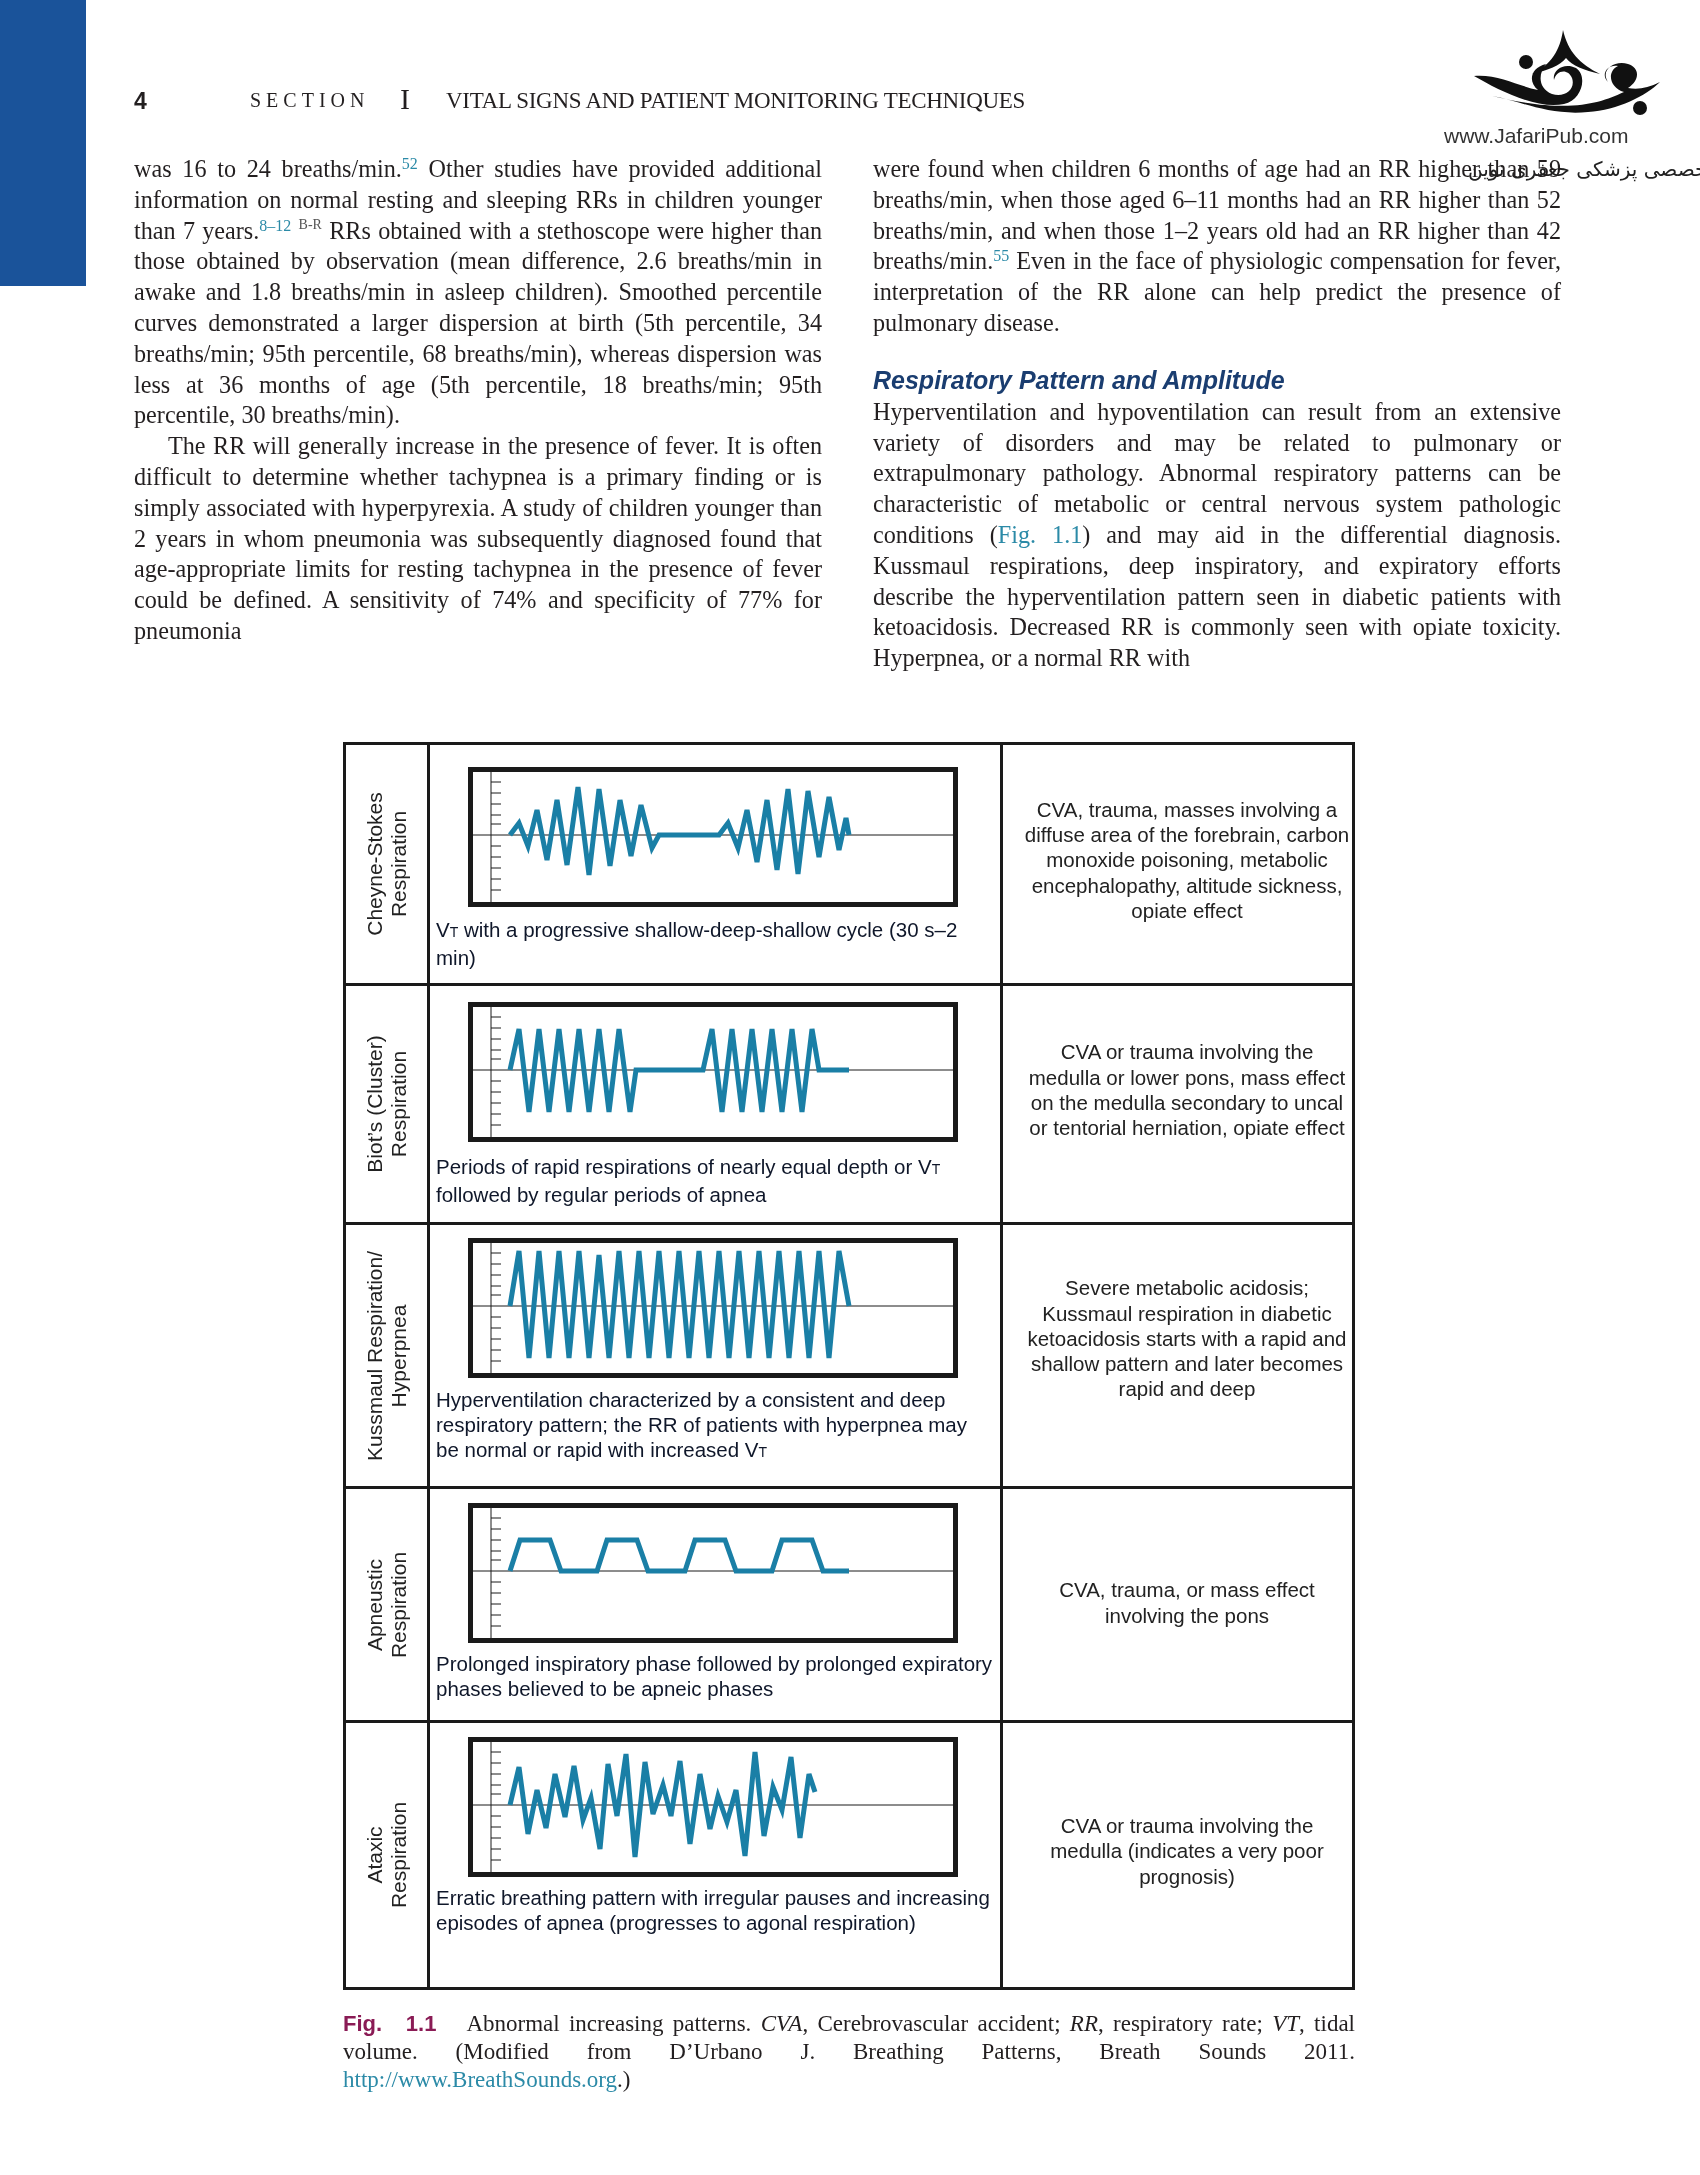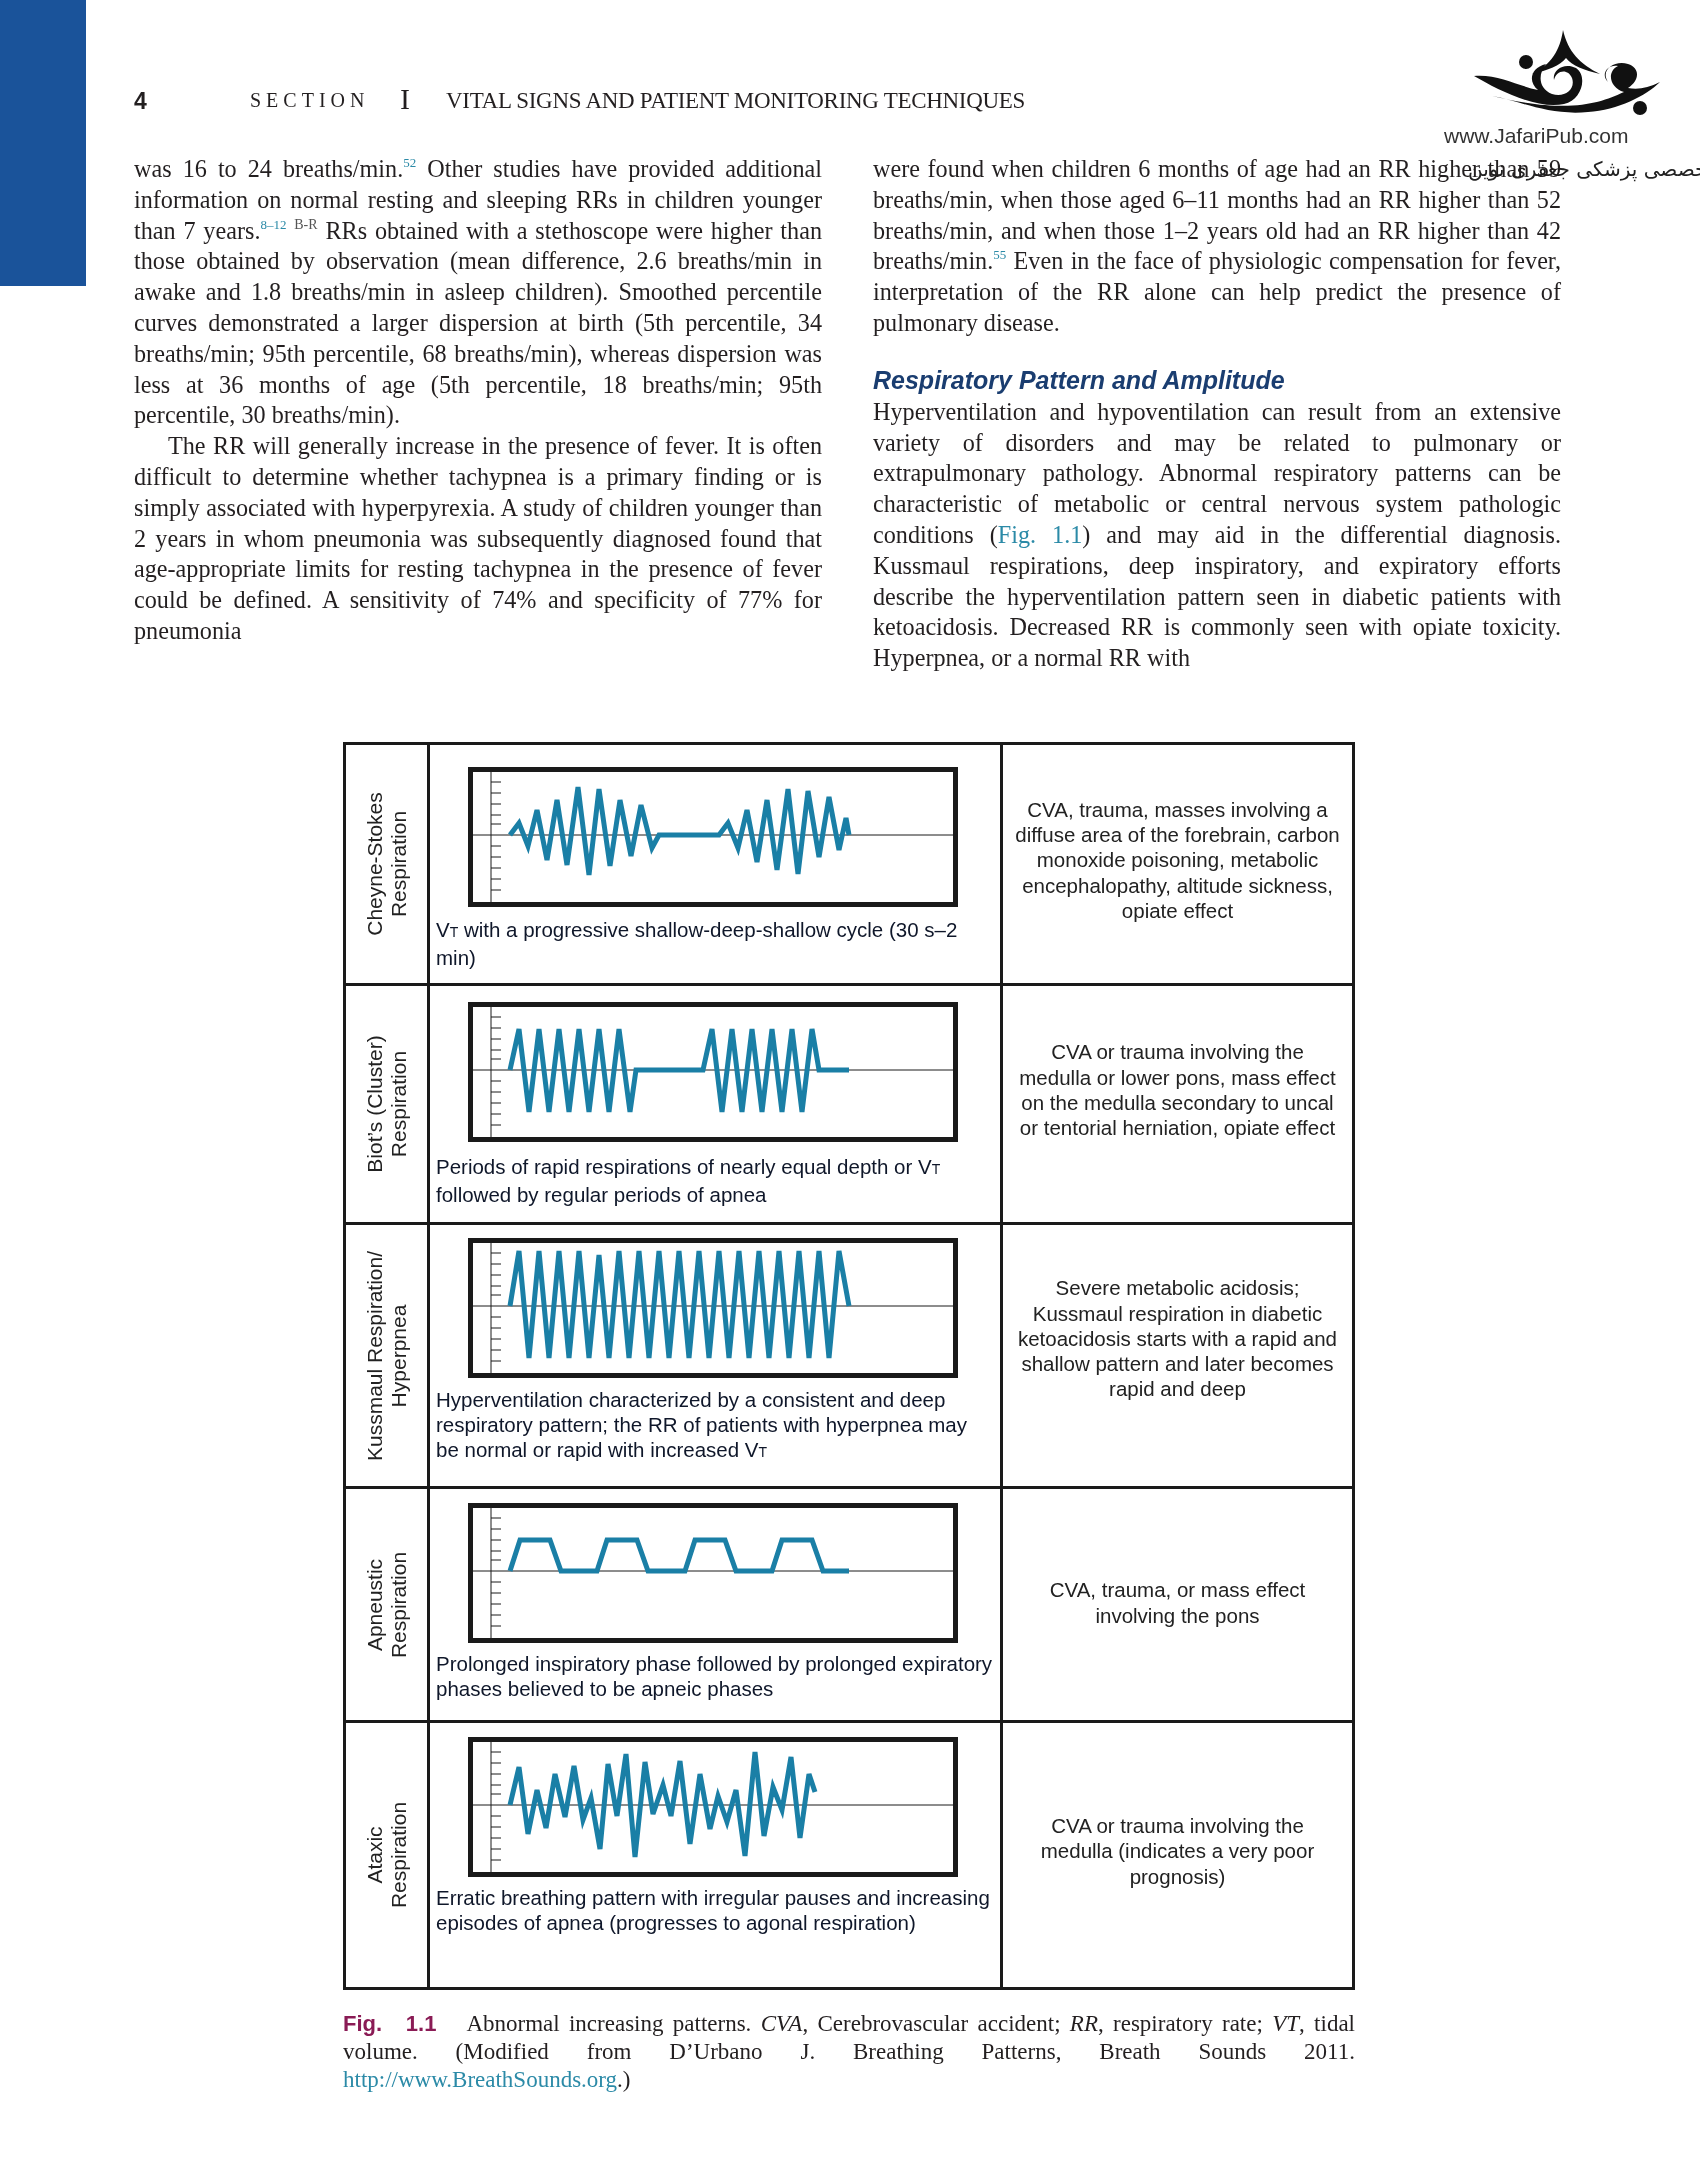--- a/index.html
+++ b/index.html
@@ -12,37 +12,37 @@
   .section-num { position:absolute; left:266px; top:-4px; font-size:30px; }
   .section-title { position:absolute; left:312px; top:2px; font-size:23px; letter-spacing:-0.3px; }
   .watermark { position:absolute; left:1428px; top:24px; width:270px; height:160px; }
   .wm-url { position:absolute; left:16px; top:100px; font-family:"Liberation Sans","DejaVu Sans",sans-serif; font-size:21px; color:#333; }
   .wm-fa { position:absolute; left:40px; top:133px; font-family:"DejaVu Sans",sans-serif; font-size:20px; color:#222; direction:rtl; white-space:nowrap; }
   .col { position:absolute; top:154px; width:688px; font-size:24.2px; line-height:30.8px; text-align:justify; }
   .col-left { left:134px; }
   .col-right { left:873px; }
   .col p { margin:0; }
   .indent { text-indent:34px; }
-  sup.ref { font-size:13px; color:#2b8aa7; vertical-align:top; line-height:1; position:relative; top:2px; }
+  sup.ref { font-size:16px; color:#2b8aa7; vertical-align:top; line-height:1; position:relative; top:2px; }
   sup.ref2 { font-size:14px; color:#555; vertical-align:top; line-height:1; position:relative; top:2px; }
   .link { color:#2b8aa7; }
   .heading { font-family:"Liberation Sans","DejaVu Sans",sans-serif; font-style:italic; font-weight:bold; color:#1a3d70; font-size:25px; margin:26px 0 2px 0; line-height:30px; }
   
   .figure { position:absolute; left:343px; top:742px; width:1012px; height:1248px; border:3px solid #1a1a1a; box-sizing:border-box; }
   .frow { position:absolute; left:0; width:1006px; border-bottom:3px solid #1a1a1a; box-sizing:border-box; }
   .frow:last-child { border-bottom:none; }
   .fname { position:absolute; left:0; top:0; bottom:0; width:84px; border-right:3px solid #1a1a1a; box-sizing:border-box; }
   .fname-text { position:absolute; left:50%; top:50%; transform:translate(-50%,-50%) rotate(-90deg); white-space:nowrap; text-align:center;
                 font-family:"Liberation Sans","DejaVu Sans",sans-serif; font-size:21px; line-height:24px; color:#222; }
   .fmid { position:absolute; left:84px; top:0; bottom:0; width:573px; border-right:3px solid #1a1a1a; box-sizing:border-box; }
   .wave-box { position:absolute; left:38px; width:490px; height:140px; border:5px solid #1a1a1a; box-sizing:border-box; background:#fff; }
   .wave-box svg { position:absolute; left:0; top:0; }
   .wave-desc { position:absolute; left:6px; right:6px; font-family:"Liberation Sans","DejaVu Sans",sans-serif; font-size:20.5px; line-height:25px; color:#0f172a; }
   .vt-sub { font-size:14px; }
-  .fcause { position:absolute; left:657px; right:0; top:0; bottom:0; display:flex; align-items:center; justify-content:center; }
+  .fcause { position:absolute; left:657px; right:0; top:0; bottom:0; display:flex; align-items:center; justify-content:flex-end; }
   .fcause-text { text-align:center; font-family:"Liberation Sans","DejaVu Sans",sans-serif; font-size:20.5px; line-height:25.3px; color:#222; width:330px; }
   .caption { position:absolute; left:343px; top:2010px; width:1012px; font-size:23px; line-height:28px; text-align:justify; }
   .cap-label { font-family:"Liberation Sans","DejaVu Sans",sans-serif; font-weight:bold; color:#8a1b55; font-size:22px; margin-right:30px; word-spacing:14px; }
   .cap-url { color:#2b8aa7; }
 </style>
 </head>
 <body>
 
 <div class="blue-tab"></div>
 

